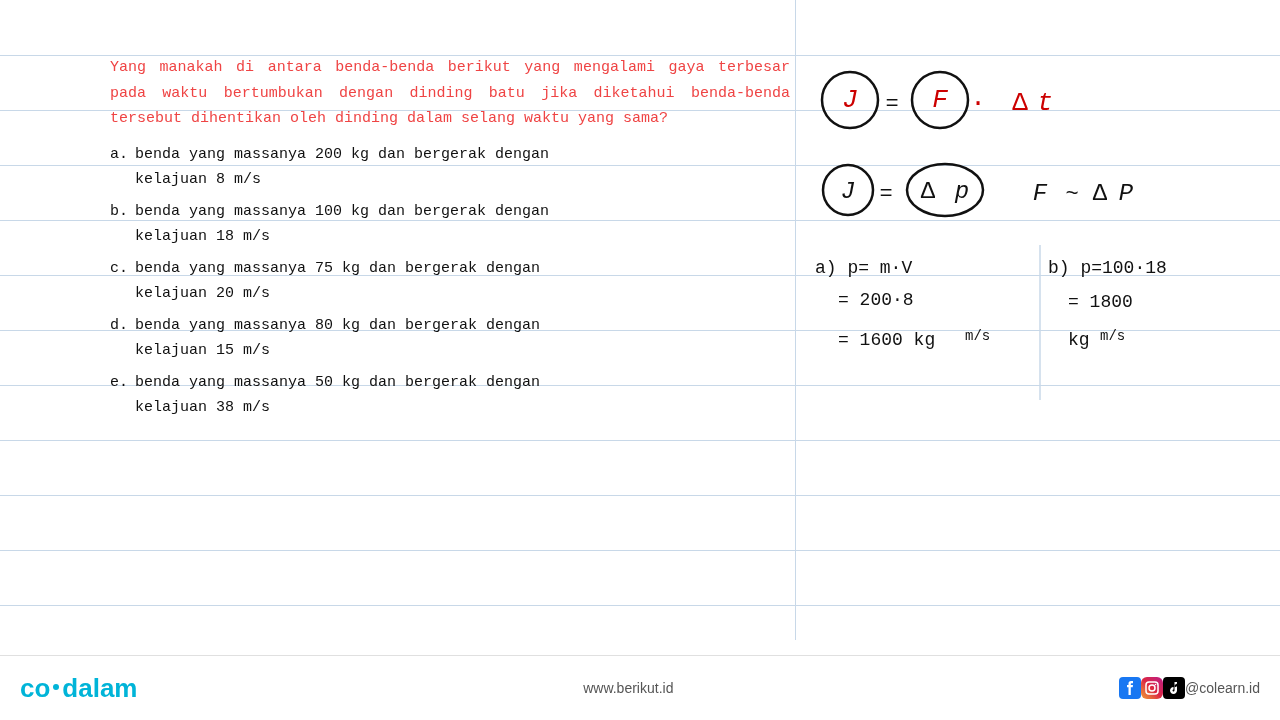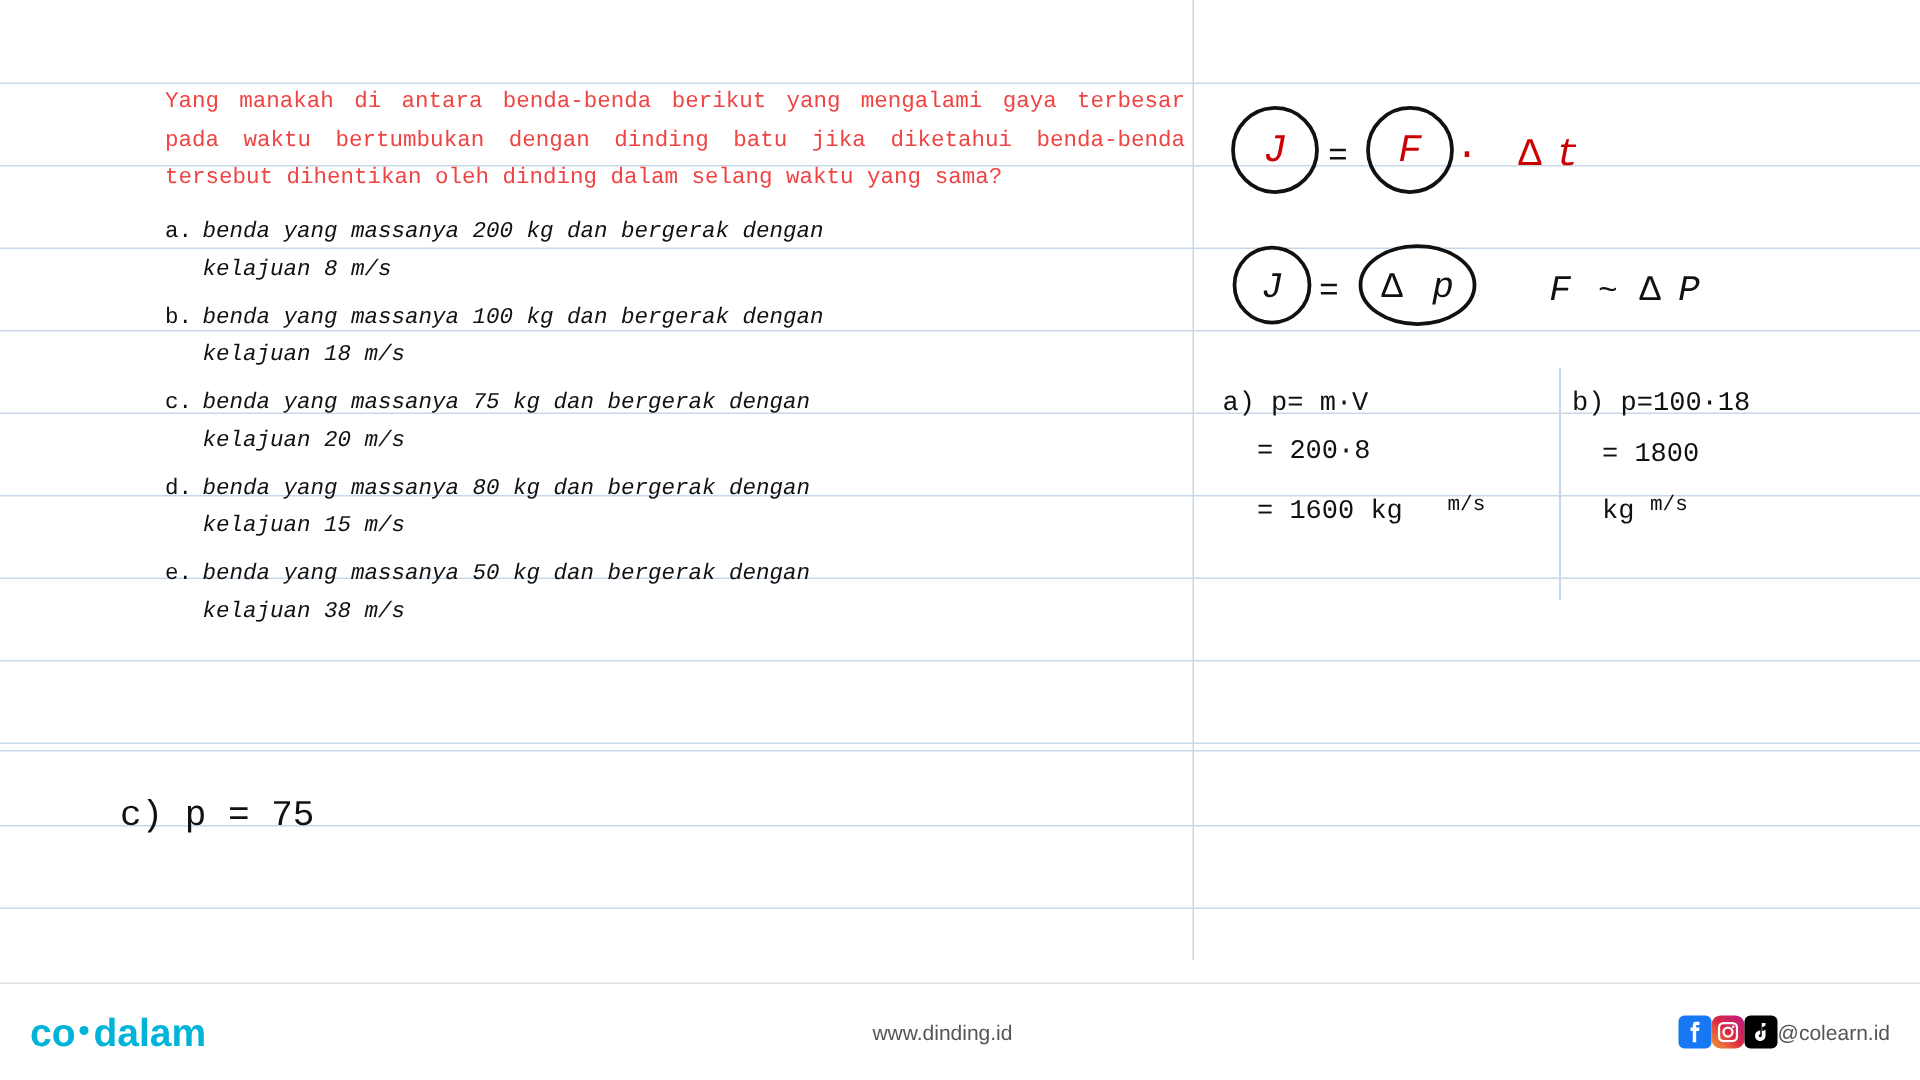--- a/index.html
+++ b/index.html
@@ -77,21 +77,20 @@
     }
 
     .option-label {
       min-width: 25px;
       font-weight: normal;
     }
 
     .option-text {
       flex: 1;
       text-align: justify;
-      font-style: italic;
     }
 
     
     .formula-area {
       position: absolute;
       top: 55px;
       left: 810px;
       width: 460px;
     }
 
@@ -296,36 +295,31 @@
       <text x="238" y="28" font-size="18" font-family="'Courier New', monospace" fill="#111">b) p=100·18</text>
 
       <text x="258" y="62" font-size="18" font-family="'Courier New', monospace" fill="#111">= 1800</text>
 
       <text x="258" y="100" font-size="18" font-family="'Courier New', monospace" fill="#111">kg</text>
       <text x="290" y="95" font-size="14" font-family="'Courier New', monospace" fill="#111">m/s</text>
     </svg>
 
   </div>
 
-  <div class="bottom-section">
-    <div class="bottom-formula">
-      c) p = 75
-    </div>
-  </div>
 
 </div>
 
 <div class="footer">
   <div class="footer-logo">
     <span class="logo-co">co</span>
     <div class="logo-dot"></div>
     <span class="logo-learn">dalam</span>
   </div>
 
-  <div class="footer-center">www.dinding.id</div>
+  <div class="footer-center">www.berikut.id</div>
 
   <div class="footer-right">
     <span class="social-icon fb">
       <svg width="14" height="14" viewBox="0 0 14 14" fill="white">
           <path d="M8.5 2.3H10V0H8.1C6.3 0 5.5 1.1 5.5 2.7V4H4V6.3H5.5V14H7.8V6.3H9.7L10 4H7.8V3C7.8 2.6 8 2.3 8.5 2.3Z"></path>
         </svg>
     </span>
     <span class="social-icon ig">
       <svg width="14" height="14" viewBox="0 0 14 14" fill="none">
           <rect x="1" y="1" width="12" height="12" rx="3" stroke="white" stroke-width="1.5"></rect>

